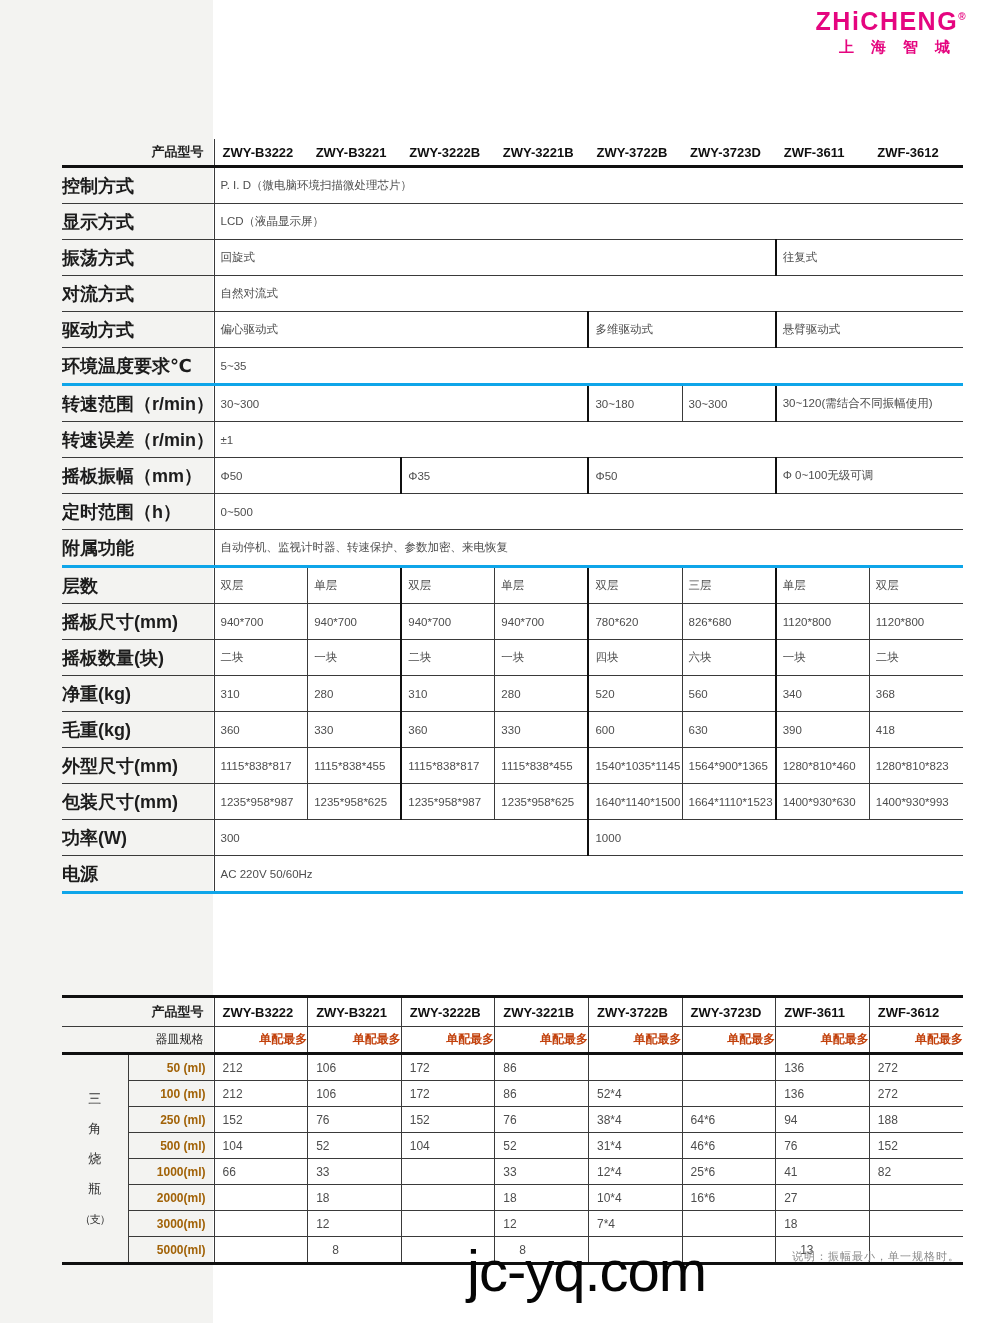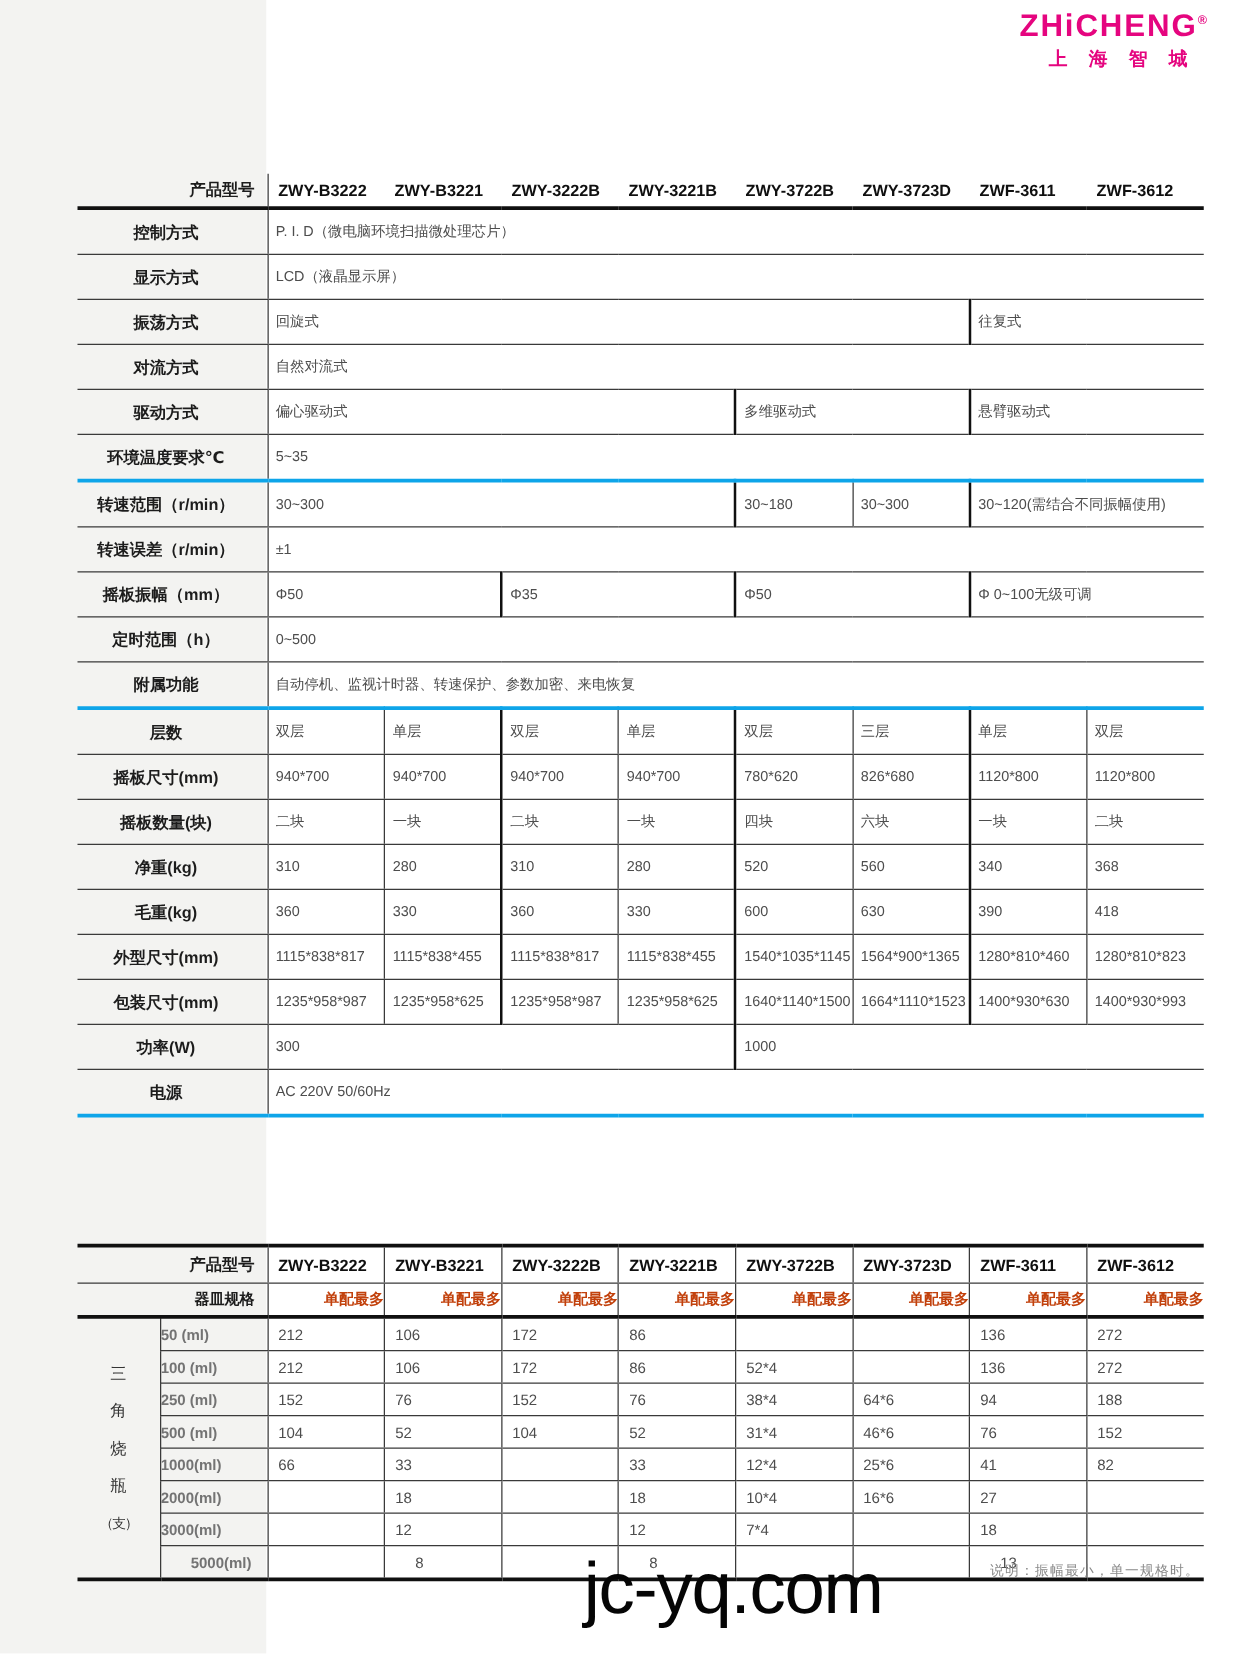--- a/index.html
+++ b/index.html
@@ -14,36 +14,36 @@
   .logo-cn{font-size:15px;font-weight:bold;letter-spacing:17px;margin-top:4px;white-space:nowrap;margin-left:20px;}
 
   
   table{border-collapse:collapse;table-layout:fixed;}
   .spec{position:absolute;left:62px;top:139px;width:901px;}
   .spec th,.spec td{padding:0;overflow:hidden;white-space:nowrap;}
   .spec thead th{height:26px;border-bottom:3px solid #101010;font-size:13px;font-weight:bold;color:#0f0f0f;text-align:left;padding-left:8px;}
   .spec thead th.hlbl{text-align:right;padding-right:10px;color:#1c1c1c;border-right:1px solid #3a3a3a;}
   .spec tbody td{height:35px;border-bottom:1px solid #3a3a3a;}
   .spec tbody tr.tb td{border-bottom:3px solid #0ea5e9;}
-  .spec td.lbl{font-size:13px;font-weight:bold;color:#1c1c1c;text-align:center;padding-right:10px;}
+  .spec td.lbl{font-size:18px;font-weight:bold;color:#1c1c1c;text-align:left;padding-right:10px;}
   .spec td.val{font-size:11.5px;color:#4d4d4d;text-align:left;padding-left:6px;border-left:1px solid #3a3a3a;}
   .spec td.val.gb{border-left:2px solid #101010;}
 
   
   .flask{position:absolute;left:62px;top:995px;width:901px;}
   .flask th,.flask td{padding:0;overflow:hidden;white-space:nowrap;}
   .flask tr.fh1 th{height:28px;border-top:3px solid #101010;border-bottom:1px solid #3a3a3a;
                    font-size:13px;font-weight:bold;color:#0f0f0f;text-align:left;padding-left:8px;}
   .flask tr.fh1 th.fhlbl{text-align:right;padding-right:10px;color:#1c1c1c;}
   .flask tr.fh2 th,.flask tr.fh2 td{height:25px;border-bottom:3px solid #101010;}
-  .flask tr.fh2 th.fsublbl{font-size:12px;font-weight:bold;color:#1c1c1c;text-align:right;padding-right:10px;}
+  .flask tr.fh2 th.fsublbl{font-size:12px;font-weight:normal;color:#1c1c1c;text-align:right;padding-right:10px;}
   .flask tr.fh2 td.fsub{font-size:12px;font-weight:bold;color:#c2410c;text-align:right;padding-left:25px;}
   .flask tbody td{height:25px;border-bottom:1px solid #3a3a3a;}
   .flask tbody tr:last-child td{border-bottom:3px solid #101010;padding-left:24px;}
-  .flask td.vol{font-size:12px;font-weight:bold;color:#737373;padding-right:8px;}
+  .flask td.vol{font-size:12px;font-weight:bold;color:#a16207;text-align:right;padding-right:8px;}
   .flask td.fval{font-size:12px;color:#4d4d4d;text-align:left;padding-left:8px;}
   .flask .bl{border-left:1px solid #3a3a3a;}
   .flask td.side{vertical-align:middle;text-align:center;border-bottom:3px solid #101010;}
   .flask td.side span{display:block;line-height:30px;font-size:13px;color:#333;}
   .flask td.side span.paren{font-size:11px;letter-spacing:-1px;}
 
   
   .note{position:absolute;right:30px;top:1249px;font-size:11px;color:#8a8a8a;letter-spacing:1px;}
   .watermark{position:absolute;left:423px;top:1242px;font-size:58px;color:#050505;line-height:1;letter-spacing:-1px;margin-left:44px;}
 </style>

